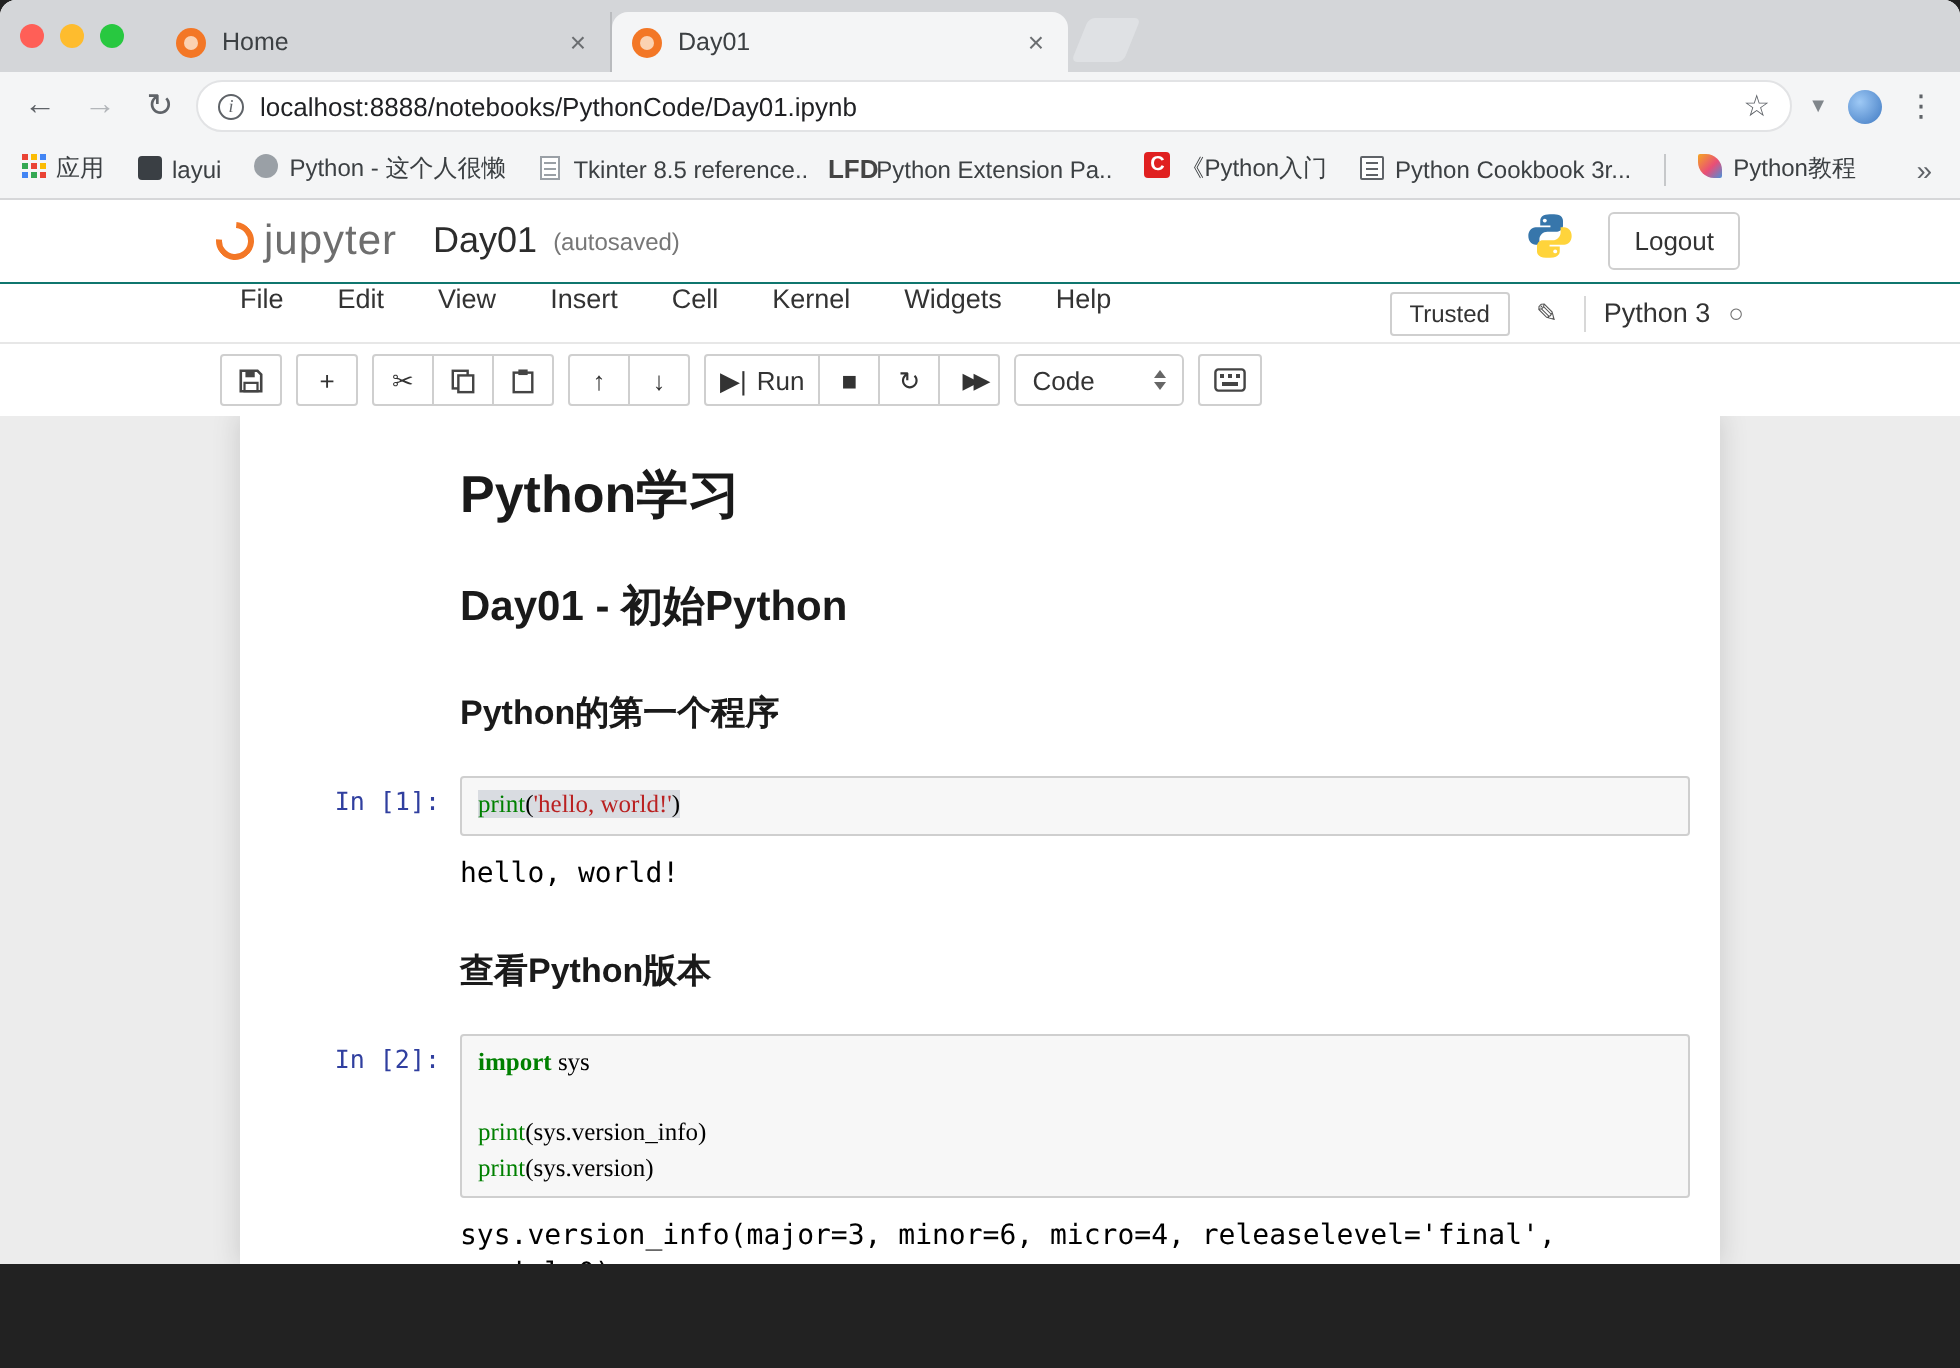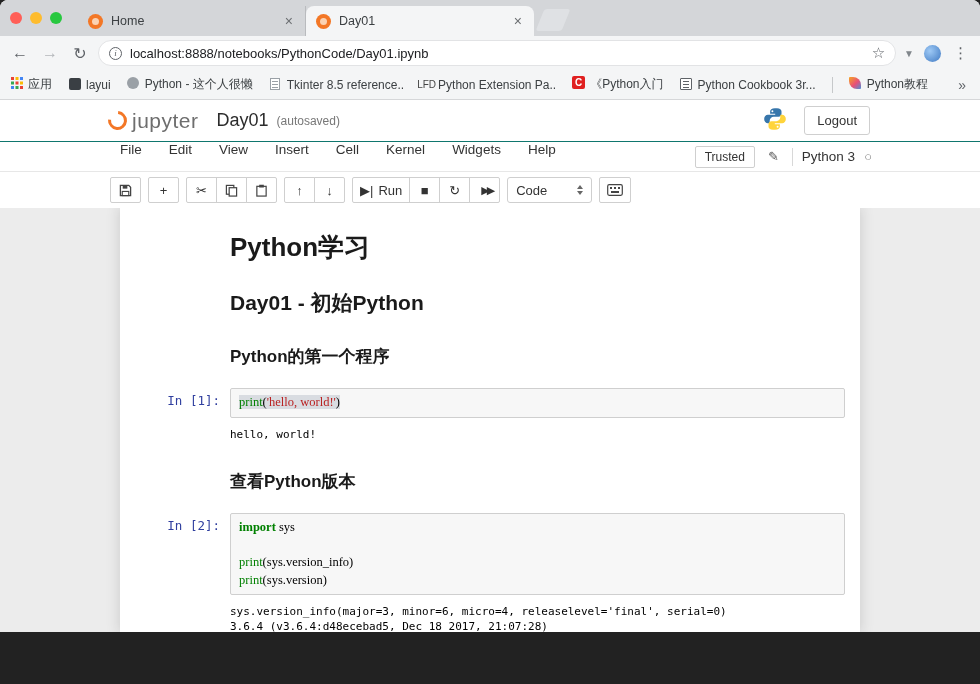--- a/index.html
+++ b/index.html
@@ -51,21 +51,21 @@
 
   
   .bookmarksbar { height: 30px; background: #f4f5f6; border-bottom: 1px solid #d6d7d9;
     display: flex; align-items: center; padding: 0 10px; gap: 16px; font-size: 12px; color: #3c4043; flex: none; }
   .bm { display: flex; gap: 5px; white-space: nowrap; }
   .bmicon { width: 13px; height: 13px; flex: none; display: flex; align-items: center; justify-content: center; }
   .icon-square-dark { width: 12px; height: 12px; border-radius: 2px; background: #3a3f44; }
   .icon-circle-gray { width: 12px; height: 12px; border-radius: 50%; background: #9aa0a6; }
   .icon-page { width: 10px; height: 12px; background: #fff; border: 1px solid #9aa0a6; position: relative; }
   .icon-page::after { content:""; position:absolute; left:1px; top:2px; width:6px; height:1px; background:#9aa0a6; box-shadow: 0 3px 0 #9aa0a6, 0 6px 0 #9aa0a6; }
-  .icon-lfd { font-size: 10px; font-weight: normal; color: #444; letter-spacing: 0; }
+  .icon-lfd { font-size: 13px; font-weight: bold; color: #444; letter-spacing: 0; }
   .icon-csdn { width: 13px; height: 13px; background: #e02020; color: #fff; border-radius: 2px; font-size: 10px; font-weight: bold; line-height: 13px; text-align: center; }
   .icon-book { width: 12px; height: 12px; border: 1px solid #5f6368; border-radius: 1px; position: relative; background:#fff; }
   .icon-book::after { content:""; position:absolute; left:2px; top:2px; width:6px; height:1px; background:#5f6368; box-shadow:0 3px 0 #5f6368, 0 6px 0 #5f6368; }
   .icon-feather { width: 12px; height: 12px; border-radius: 1px 8px 1px 8px; background: linear-gradient(135deg,#f5a623,#e94e77 55%,#4a90d9); }
   .bm-divider { width: 1px; height: 16px; background: #c6c8ca; }
   .bm-overflow { margin-left: auto; color: #5f6368; font-size: 14px; padding: 0 4px; }
 
   
   .jheader { height: 42px; background: #fff; display: flex; align-items: center;
     padding: 0 110px 0 108px; border-bottom: 1px solid #0f766e; flex: none; }
@@ -117,21 +117,21 @@
     font-family: "DejaVu Sans Mono", monospace; font-size: 12.5px; color: #303f9f; }
   .codebox { flex: 1; border: 1px solid #cfcfcf; border-radius: 2px; background: #f7f7f7;
     padding: 5px 8px; font-family: Liberation Serif, serif; font-size: 12.5px;
     line-height: 1.4; white-space: pre; color: #000; }
   .codebox.hl span { background: #d9dce1; }
   .tok-kw { color: #008000; font-weight: bold; }
   .tok-builtin { color: #008000; }
   .tok-str { color: #ba2121; }
   .outrow { display: flex; padding: 0 15px; margin-bottom: 28px; }
   .outrow .prompt { color: transparent; }
-  .outtext { flex: 1; font-family: "DejaVu Sans Mono", monospace; font-size: 11px;
+  .outtext { flex: 1; font-family: "DejaVu Sans Mono", monospace; font-size: 14px;
     line-height: 1.35; white-space: pre-wrap; color: #000; padding-top: 4px; }
   .outrow.tight { margin-bottom: 8px; }
   .cellrow.gap-after { margin-bottom: 6px; }
   .selcell { margin: 14px 10px 0; border: 1px solid #66bb6a; border-left: 5px solid #66bb6a;
     padding: 5px; display: flex; min-height: 60px; }
   .selcell .codebox { background: #fff; }
 </style>
 </head>
 <body>
 

